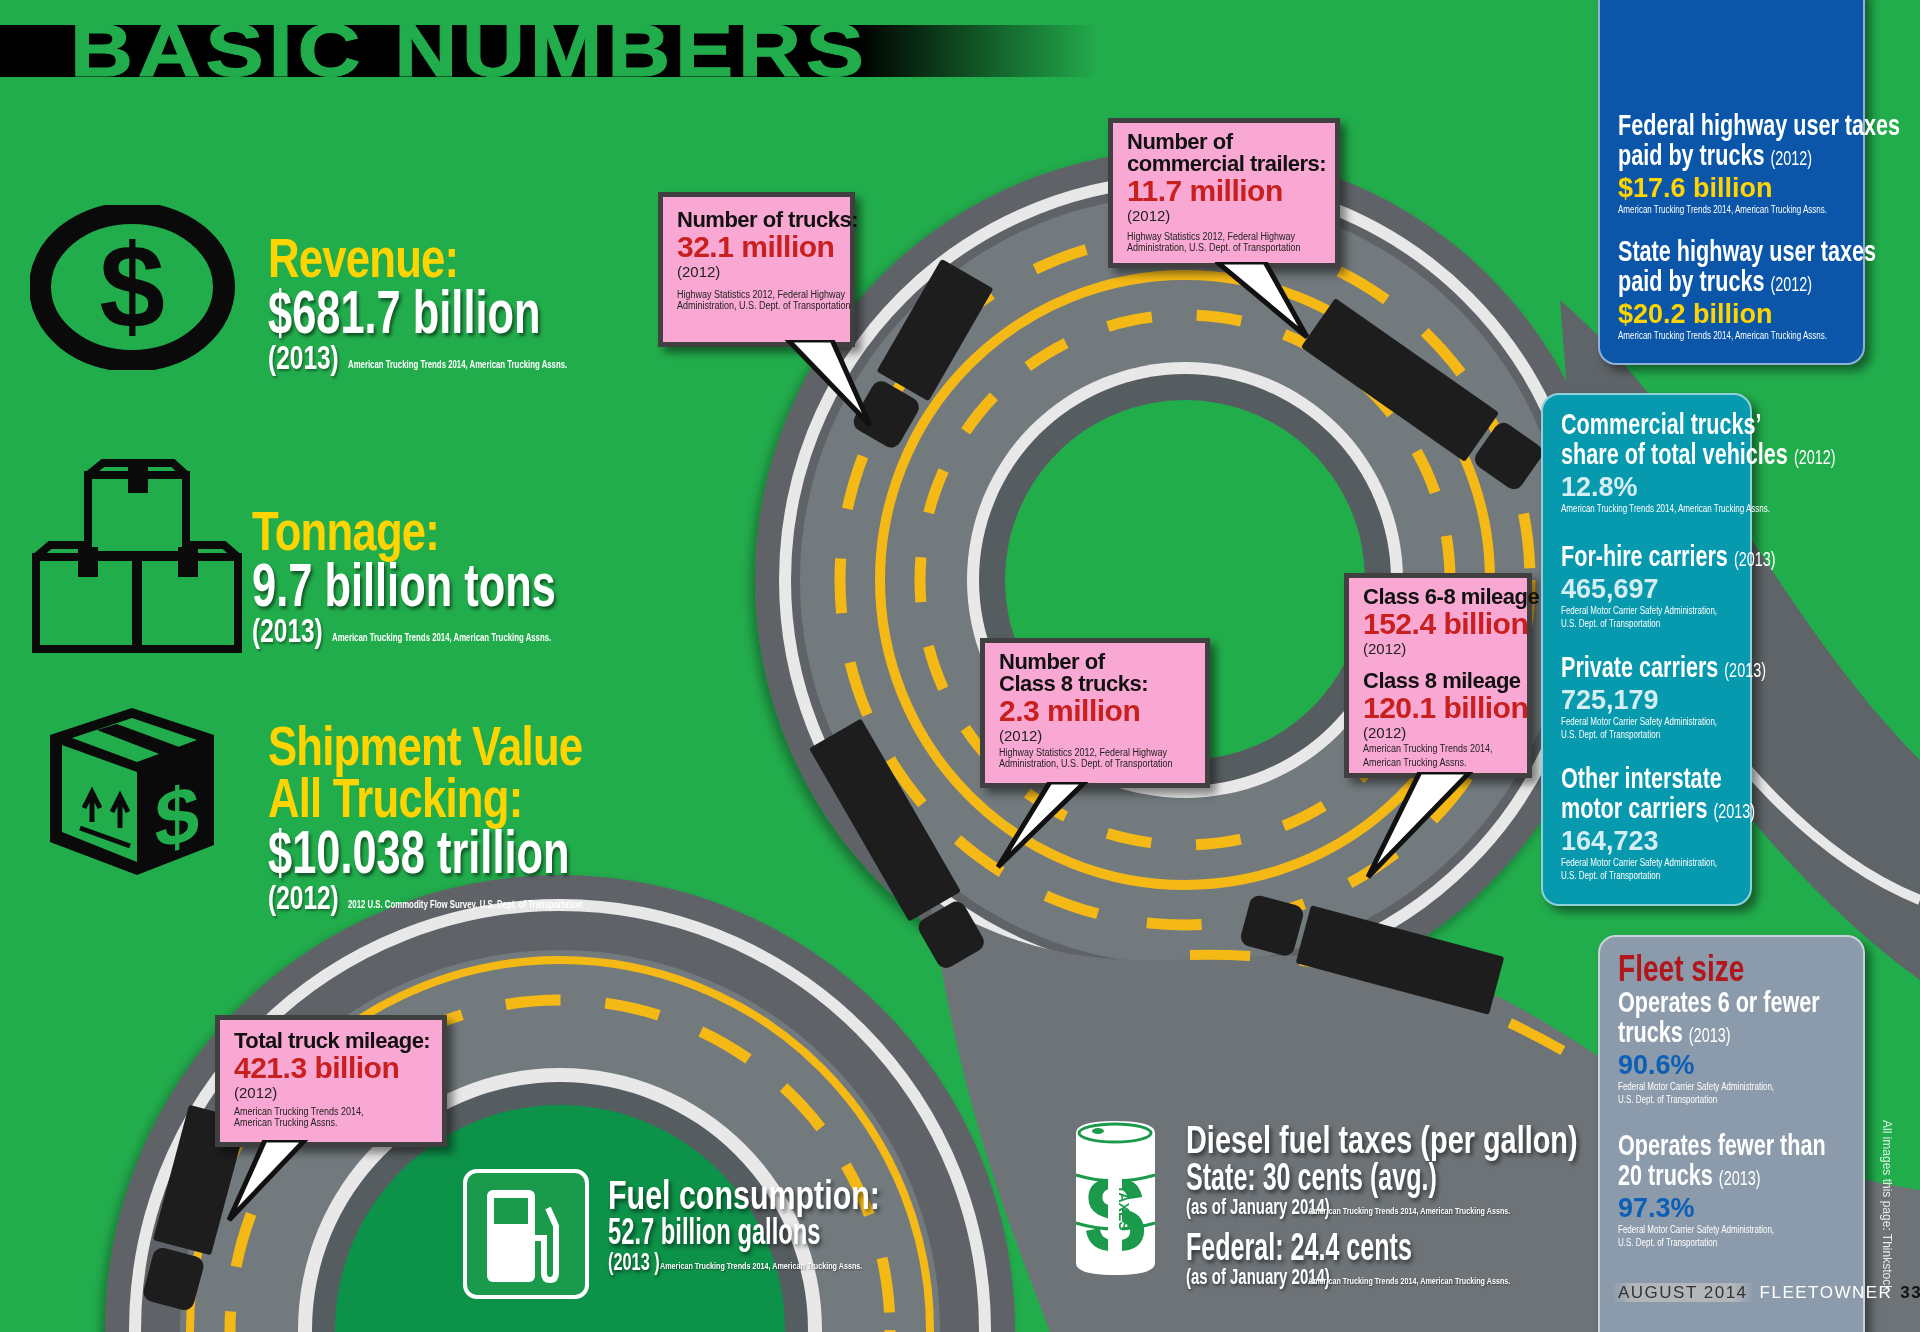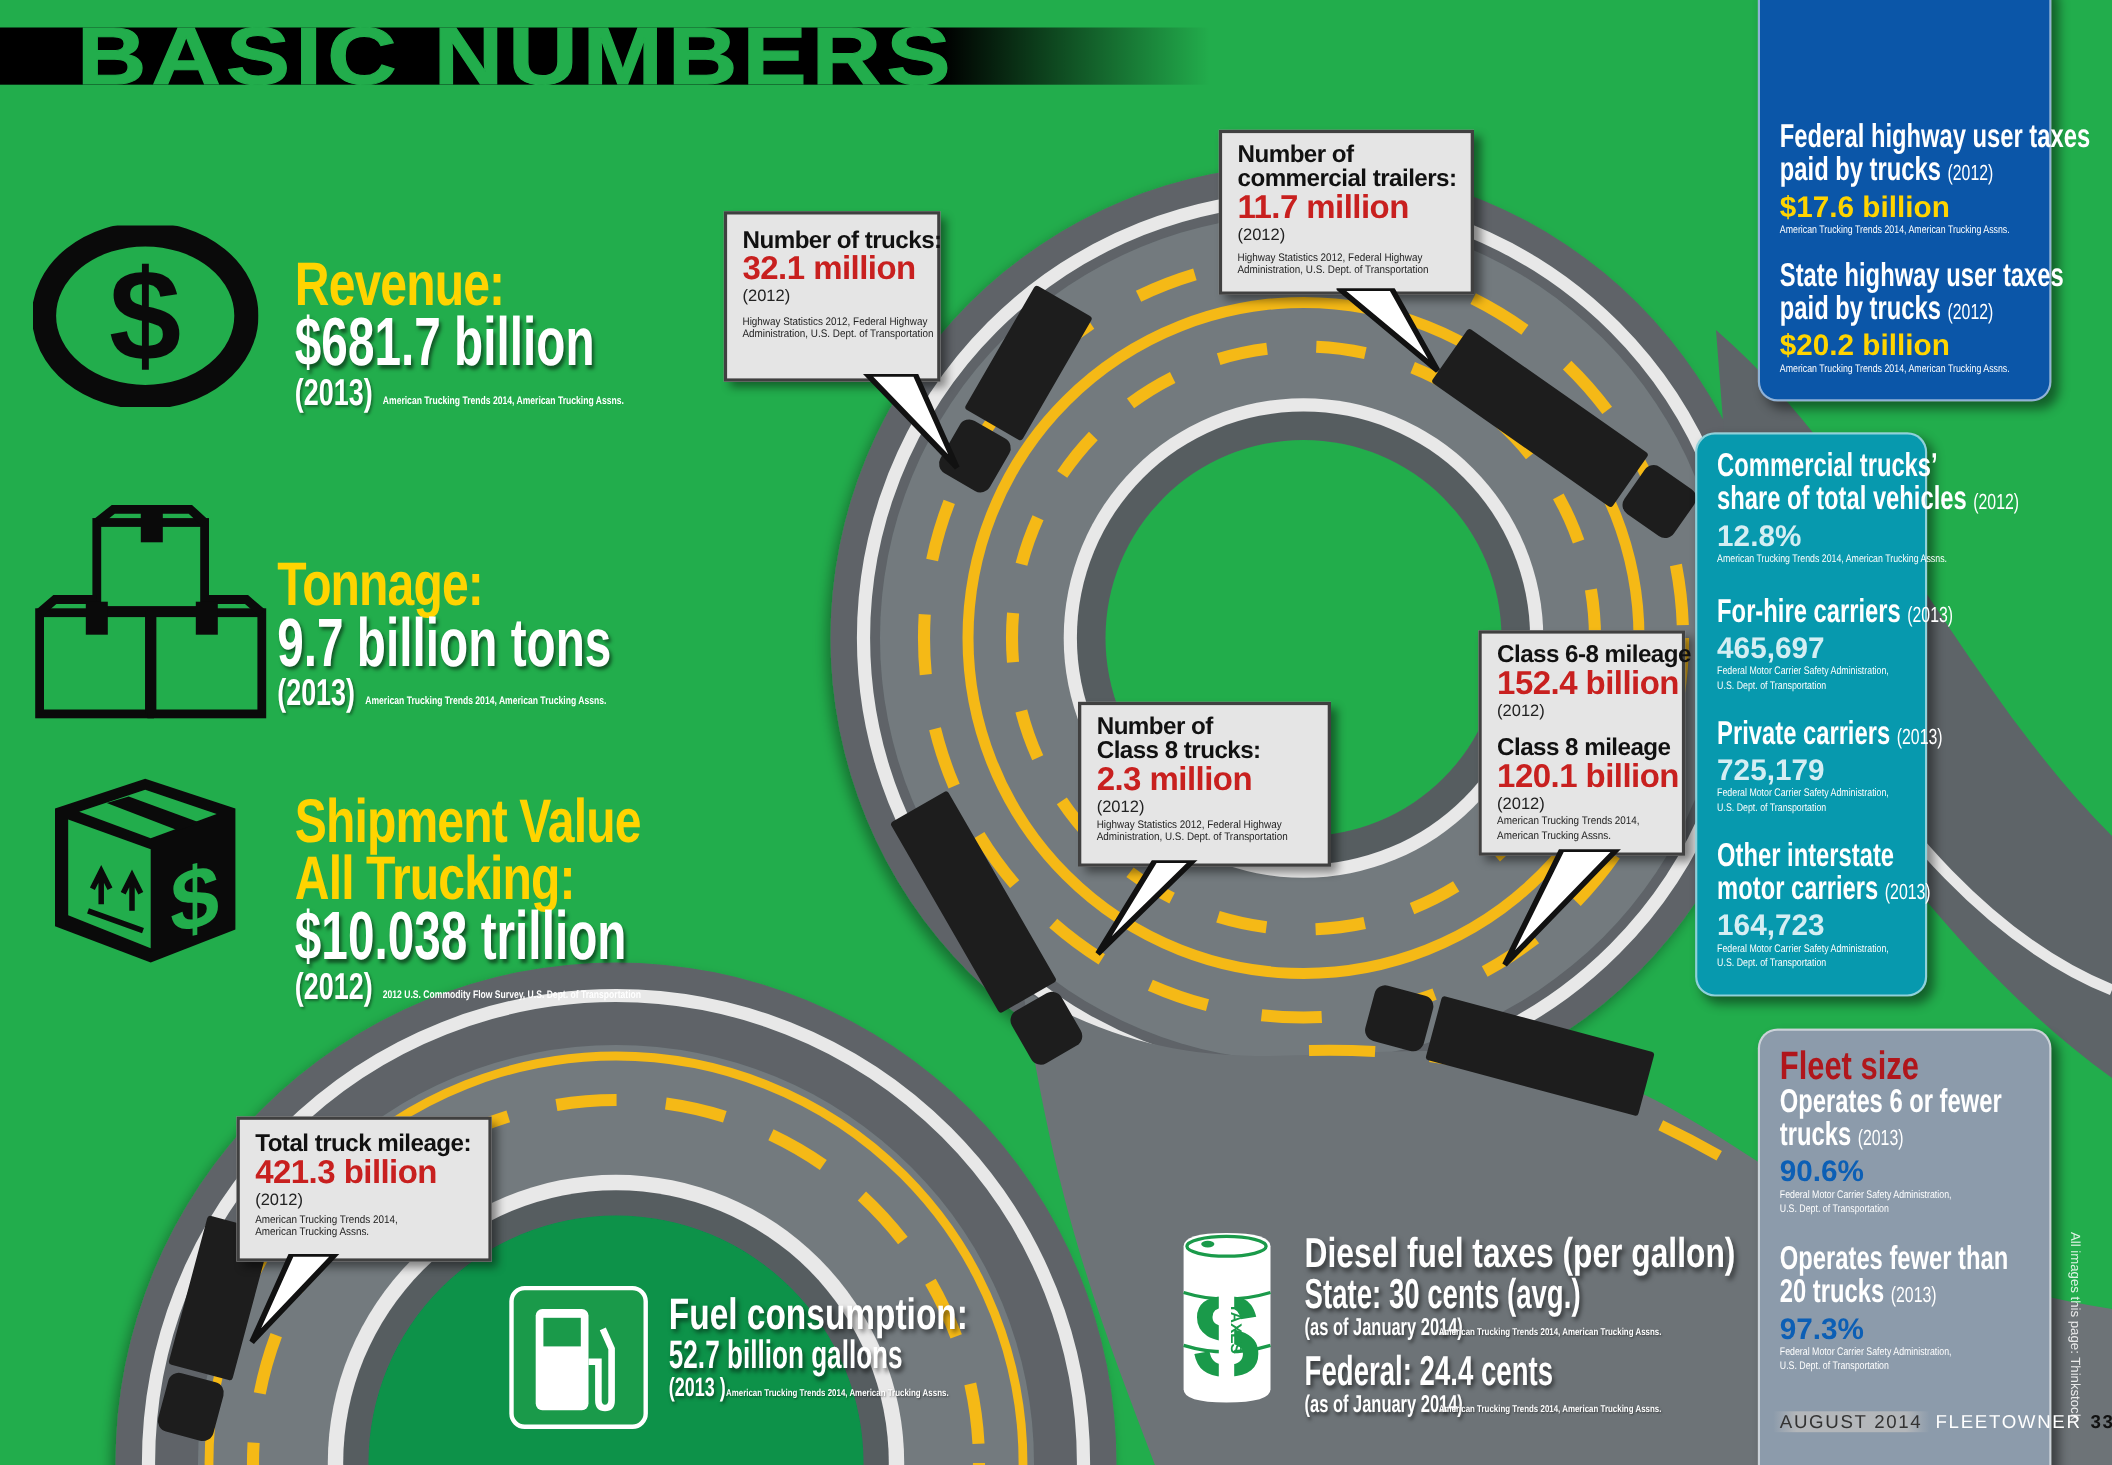--- a/index.html
+++ b/index.html
@@ -24,21 +24,21 @@
     transform: scaleX(0.7); transform-origin: left top; white-space: nowrap;
     text-shadow: 3px 3px 4px rgba(0,0,0,0.5); }
   .stat-year-row { display: flex; align-items: flex-end; white-space: nowrap; }
   .stat-year { color: #fff; font-weight: 700; font-size: 34px; line-height: 34px;
     transform: scaleX(0.72); transform-origin: left bottom; display: inline-block; width: 80px;
     text-shadow: 2px 2px 3px rgba(0,0,0,0.4); }
   .stat-src { color: #fff; font-weight: 700; font-size: 10px; transform: scaleX(0.78);
     transform-origin: left bottom; display: inline-block; margin-bottom: 4px; }
 
   
-  .callout { background: #e5e5e5; border: 3px solid #404040; box-shadow: 6px 6px 8px rgba(0,0,0,0.45); padding: 12px 14px 10px 14px; }
+  .callout { background: #f9a8d4; border: 5px solid #404040; box-shadow: 6px 6px 8px rgba(0,0,0,0.45); padding: 12px 14px 10px 14px; }
   .callout .c-title { color: #111; font-weight: 700; font-size: 22px; line-height: 22px; letter-spacing: -0.5px; white-space: nowrap; }
   .callout .c-value { color: #c8201f; font-weight: 900; font-size: 30px; line-height: 32px; white-space: nowrap; letter-spacing: -0.5px; }
   .callout .c-year { color: #222; font-size: 15px; line-height: 18px; }
   .callout .c-src { color: #222; font-size: 10px; line-height: 11px; margin-top: 8px; transform: scaleX(0.9); transform-origin: left top; white-space: nowrap; }
 
   
   .panel { border-radius: 18px; border: 2px solid rgba(255,255,255,0.55); box-shadow: 6px 6px 10px rgba(0,0,0,0.45); padding: 0 18px; }
   .p-blue { background: #0b56a8; }
   .p-teal { background: #0799ae; }
   .p-gray { background: #8c9bab; }

